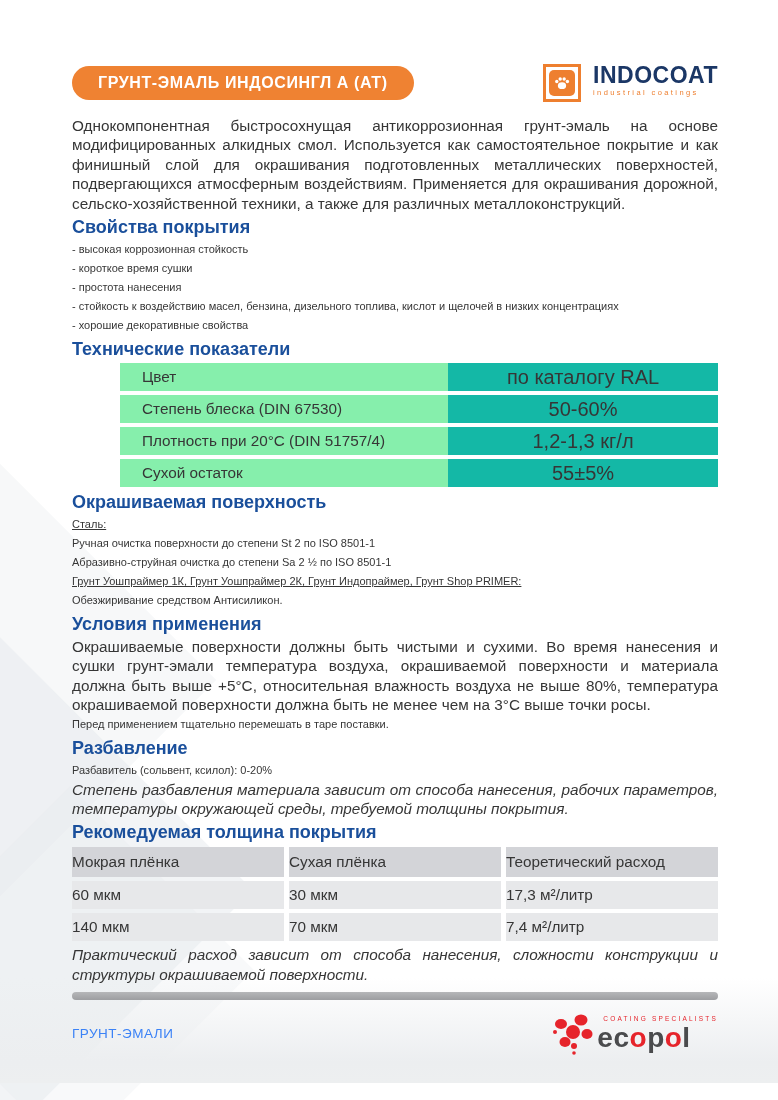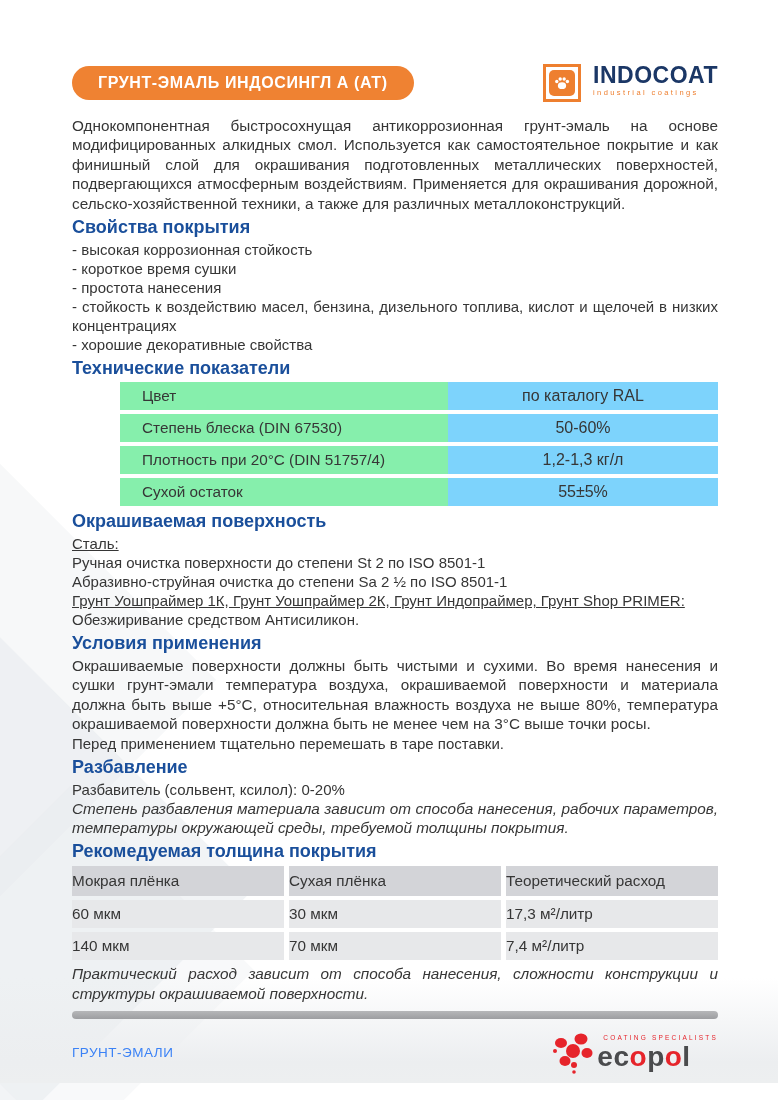--- a/index.html
+++ b/index.html
@@ -32,29 +32,29 @@
   .brand{display:flex;align-items:flex-start;gap:12px;margin-top:-2px;}
   .brand-box{width:32px;height:32px;border:3px solid #ee7f2f;background:#fff;display:flex;align-items:center;justify-content:center;}
   .brand-box-in{width:26px;height:26px;background:#ee7f2f;border-radius:5px;display:flex;align-items:center;justify-content:center;}
   .brand-txt{display:flex;flex-direction:column;line-height:1;}
   .brand-name{font-size:23px;font-weight:bold;color:#1b3766;letter-spacing:.5px;}
   .brand-tag{font-size:7.5px;color:#ee7f2f;letter-spacing:2.4px;margin-top:2px;}
 
   
   .para{font-size:15.3px;line-height:19.4px;text-align:justify;margin:14px 0 0 0;}
   .h{color:#1a4f9b;font-weight:bold;font-size:18px;line-height:22px;margin:3px 0 2px 0;}
-  .line{font-size:15px;line-height:19px;}
+  .line{font-size:11px;line-height:19px;}
   .u{text-decoration:underline;}
   .it{font-style:italic;}
 
   
   .t1{margin:3px 0 2px 0;}
   .t1 .tr{display:flex;margin-bottom:4px;}
   .t1 .c-l{flex:0 0 306px;background:#86efac;padding-left:22px;line-height:28px;font-size:15.3px;margin-left:48px;}
-  .t1 .c-r{flex:1;background:#7dd3fc;text-align:center;line-height:28px;font-size:16px;}
+  .t1 .c-r{flex:1;background:#14b8a6;text-align:center;line-height:28px;font-size:20px;}
 
   
   .t2{margin:4px 0 2px 0;}
   .t2 .tr{display:flex;gap:5px;margin-bottom:4px;}
   .t2 .c{flex:1;font-size:15.3px;}
   .t2 .head .c{background:#d3d4d8;line-height:30px;}
   .t2 .data .c{background:#e7e8ea;line-height:28px;}
 
   
   .divider{height:8px;border-radius:5px;background:linear-gradient(#b6b7b9,#9d9ea1);margin-top:8px;}

